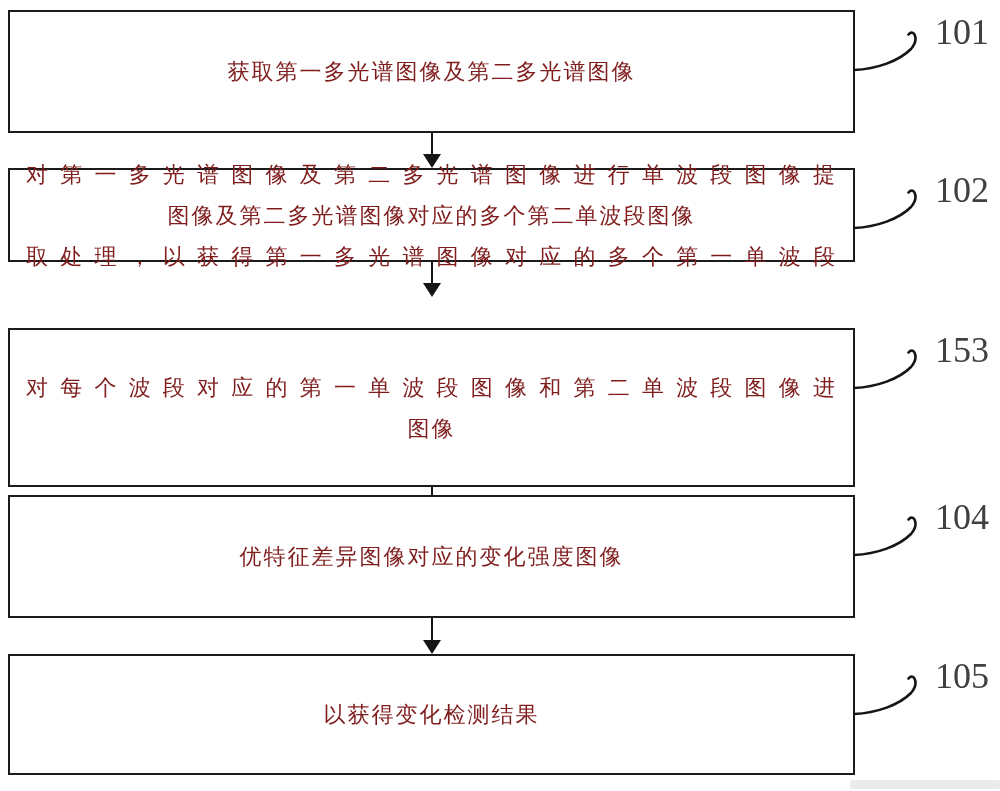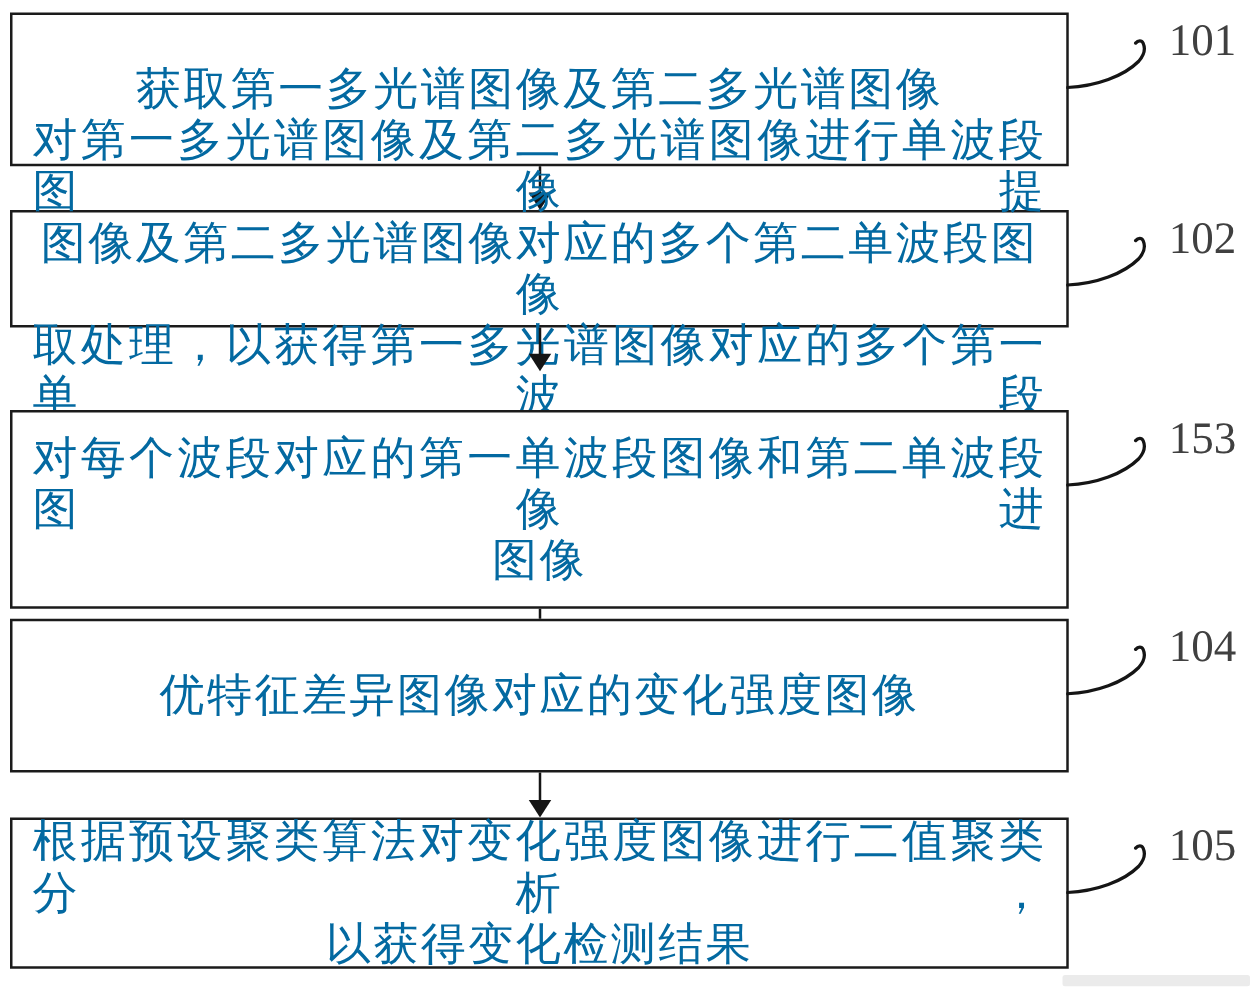--- a/index.html
+++ b/index.html
@@ -22,24 +22,24 @@
   .box {
     position: absolute; inset: 0;
     border: 2px solid #1b1b1b;
     background: #ffffff;
     box-sizing: border-box;
     display: flex; flex-direction: column; justify-content: center;
     padding: 0 16px;
   }
   .lines { width: 100%; }
   .line {
-    font-size: 36px;
+    font-size: 22px;
     line-height: 41px;
     letter-spacing: 2px;
-    color: #0369a1;
+    color: #7f1d1d;
     text-align: center;
   }
   .line.fill {
     text-align: justify;
     text-align-last: justify;
   }
 
   .ref {
     position: absolute;
     left: calc(100% + 80px);
@@ -156,21 +156,20 @@
     <div class="ref">104</div>
     <div class="arrow">
       <div class="shaft"></div>
       <div class="head"></div>
     </div>
   </div>
 
   <div class="step step-5">
     <div class="box">
       <div class="lines">
-            <div class="line fill">根据预设聚类算法对变化强度图像进行二值聚类分析，</div>
             <div class="line">以获得变化检测结果</div>
           </div>
     </div>
     <svg class="leader" viewBox="0 0 80 46" aria-hidden="true">
       <path d="M 1,40 C 24,39 46,31 58,19 C 62,14.5 63.5,9 61.5,4.5 C 60.3,2 57.5,2 55.5,4.5"></path>
     </svg>
     <div class="ref">105</div>
 
   </div>
 </div>

